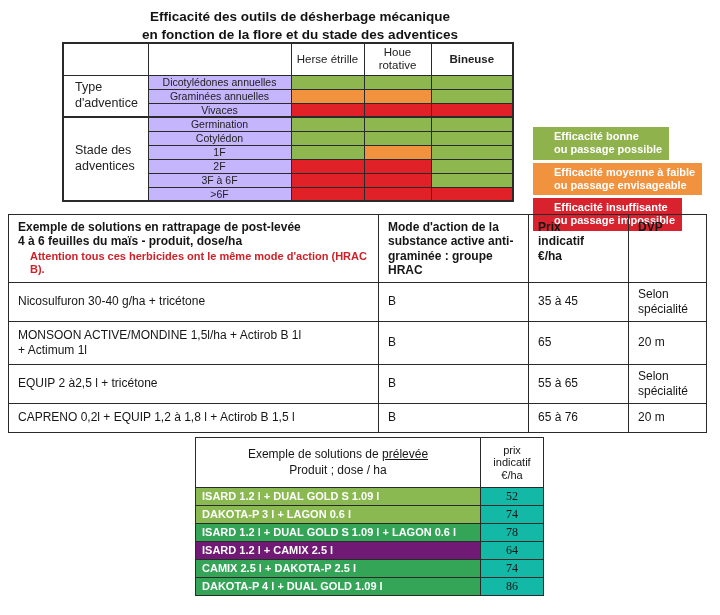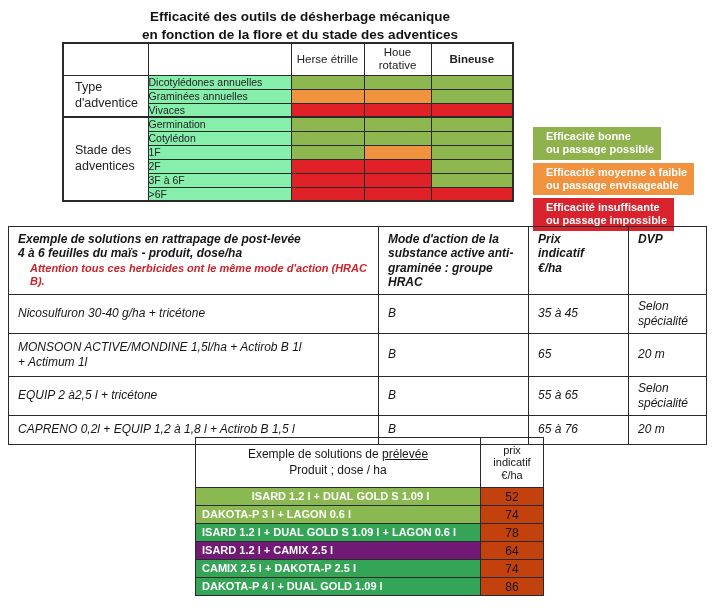--- a/index.html
+++ b/index.html
@@ -17,31 +17,31 @@
   #eff-table {
     position:absolute; left:62px; top:42px;
     border-collapse:collapse; table-layout:fixed; border:2px solid #2a2a2a;
   }
   #eff-table td, #eff-table th { border:1px solid #2a2a2a; padding:0; overflow:hidden; }
   #eff-table tr.hdr { height:32px; }
   #eff-table tr.r { height:14px; }
   #eff-table th { font-weight:normal; font-size:11.5px; line-height:1.12; text-align:center; vertical-align:middle; color:#222; }
   #eff-table th.bold { font-weight:bold; font-size:11.5px; }
   #eff-table .group { font-size:12.5px; color:#222; text-align:left; padding-left:11px; vertical-align:middle; line-height:1.25; background:#fff; }
-  #eff-table .rowlabel { font-size:10.5px; text-align:left; vertical-align:middle; color:#222; background:#86efac; line-height:1; }
+  #eff-table .rowlabel { font-size:10.5px; text-align:center; vertical-align:middle; color:#222; background:#c4b5fd; line-height:1; }
   #eff-table tr.sep td { border-top:2px solid #2a2a2a; }
 
   
   .legend { position:absolute; left:533px; top:127px; display:flex; flex-direction:column; gap:3px; align-items:flex-start; }
-  .legend-item { color:#ffffff; font-weight:bold; font-size:11px; line-height:1.17; padding:3px 7px 4px 13px; }
+  .legend-item { color:#ffffff; font-weight:bold; font-size:11px; line-height:1.17; padding:3px 7px 4px 21px; }
 
   
   #post-table {
-    position:absolute; left:8px; top:226px; width:698px;
-    border-collapse:collapse; table-layout:fixed; border:1px solid #2a2a2a;font-style:italic;
+    position:absolute; left:8px; top:214px; width:698px;
+    border-collapse:collapse; table-layout:fixed; border:1px solid #2a2a2a;
   }
   #post-table th, #post-table td { border:1px solid #2a2a2a; }
   #post-table th { text-align:left; vertical-align:top; font-weight:bold; font-size:12px; line-height:1.2; padding:5px 8px 4px 9px; color:#161616; }
   #post-table th .warn { display:block; color:#cf2128; font-size:11px; font-weight:bold; margin-top:1px; line-height:1.2;margin-left:12px; }
   #post-table th .blk { display:block; }
   #post-table td { font-size:12px; vertical-align:middle; padding:4px 8px 4px 9px; line-height:1.25; color:#161616; }
   #post-table td.price { }
   #post-table tr.pr1 td { height:30px; }
   #post-table tr.pr2 td { height:34px; }
   #post-table tr.pr3 td { height:30px; }
@@ -54,21 +54,21 @@
     border-collapse:collapse; table-layout:fixed; border:1px solid #2a2a2a;
   }
   #pre-table td { border:1px solid #2a2a2a; overflow:hidden; }
   #pre-table tr.phdr td { height:47px; text-align:center; vertical-align:middle; color:#161616; }
   #pre-table td.h1 { font-size:12px; line-height:1.3; }
   #pre-table td.h2 { font-size:11px; line-height:1.12; }
   #pre-table .und { text-decoration:underline; }
   #pre-table .blk { display:block; }
   #pre-table tr.prow { height:18px; }
   #pre-table td.prod { color:#ffffff; font-weight:bold; font-size:11px; padding-left:6px; vertical-align:middle; line-height:1; }
-  #pre-table td.pprice { background:#c2410c; text-align:center; font-size:12px; vertical-align:middle; color:#161616; }
+  #pre-table td.pprice { background:#14b8a6; text-align:center; font-size:12px; vertical-align:middle; color:#161616;font-family:Liberation Serif, serif; }
 </style>
 </head>
 <body>
 
 <div class="title">
   <span class="blk" style="display:block">Efficacité des outils de désherbage mécanique</span>
   <span class="blk" style="display:block">en fonction de la flore et du stade des adventices</span>
 </div>
 
 <table id="eff-table">
@@ -233,21 +233,21 @@
       <span class="und">prélevée</span>
       <span class="blk">Produit ; dose / ha</span>
     </td>
     <td class="h2">
       <span class="blk">prix</span>
       <span class="blk">indicatif</span>
       <span class="blk">€/ha</span>
     </td>
   </tr>
   <tr class="prow">
-    <td class="prod" style="background: rgb(139, 185, 81); text-align: center;">ISARD 1.2 l + DUAL GOLD S 1.09 l</td>
+    <td class="prod" style="background: rgb(139, 185, 81);">ISARD 1.2 l + DUAL GOLD S 1.09 l</td>
     <td class="pprice">52</td>
   </tr>
   <tr class="prow">
     <td class="prod" style="background: rgb(139, 185, 81);">DAKOTA-P 3 l + LAGON 0.6 l</td>
     <td class="pprice">74</td>
   </tr>
   <tr class="prow">
     <td class="prod" style="background: rgb(52, 164, 87);">ISARD 1.2 l + DUAL GOLD S 1.09 l + LAGON 0.6 l</td>
     <td class="pprice">78</td>
   </tr>

